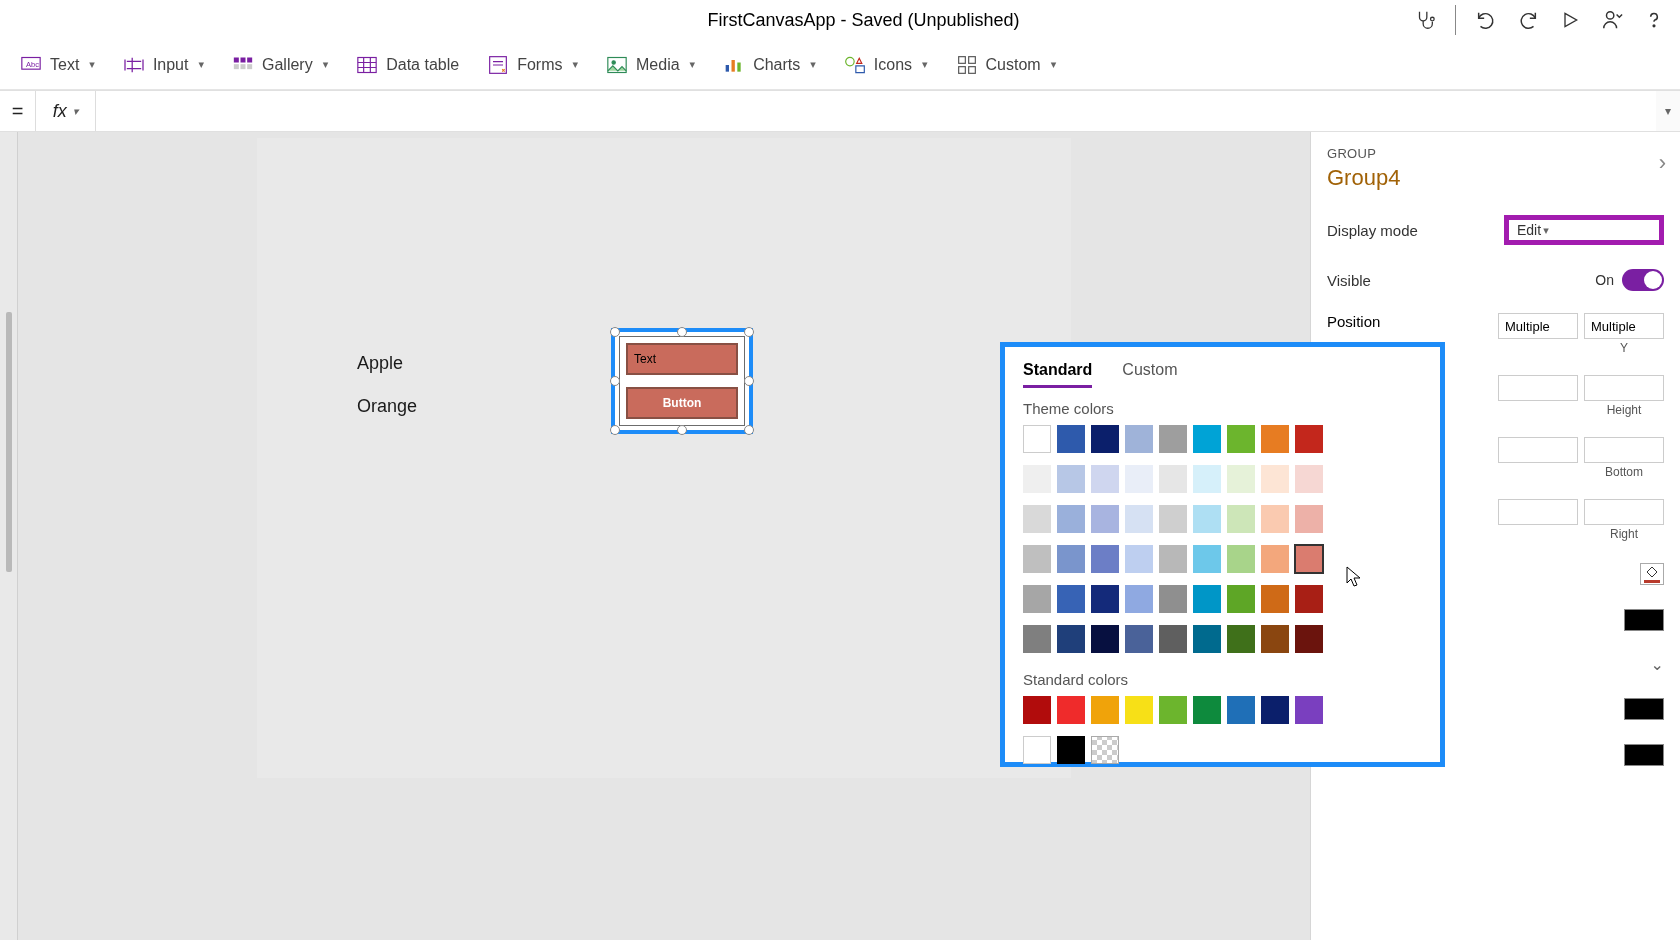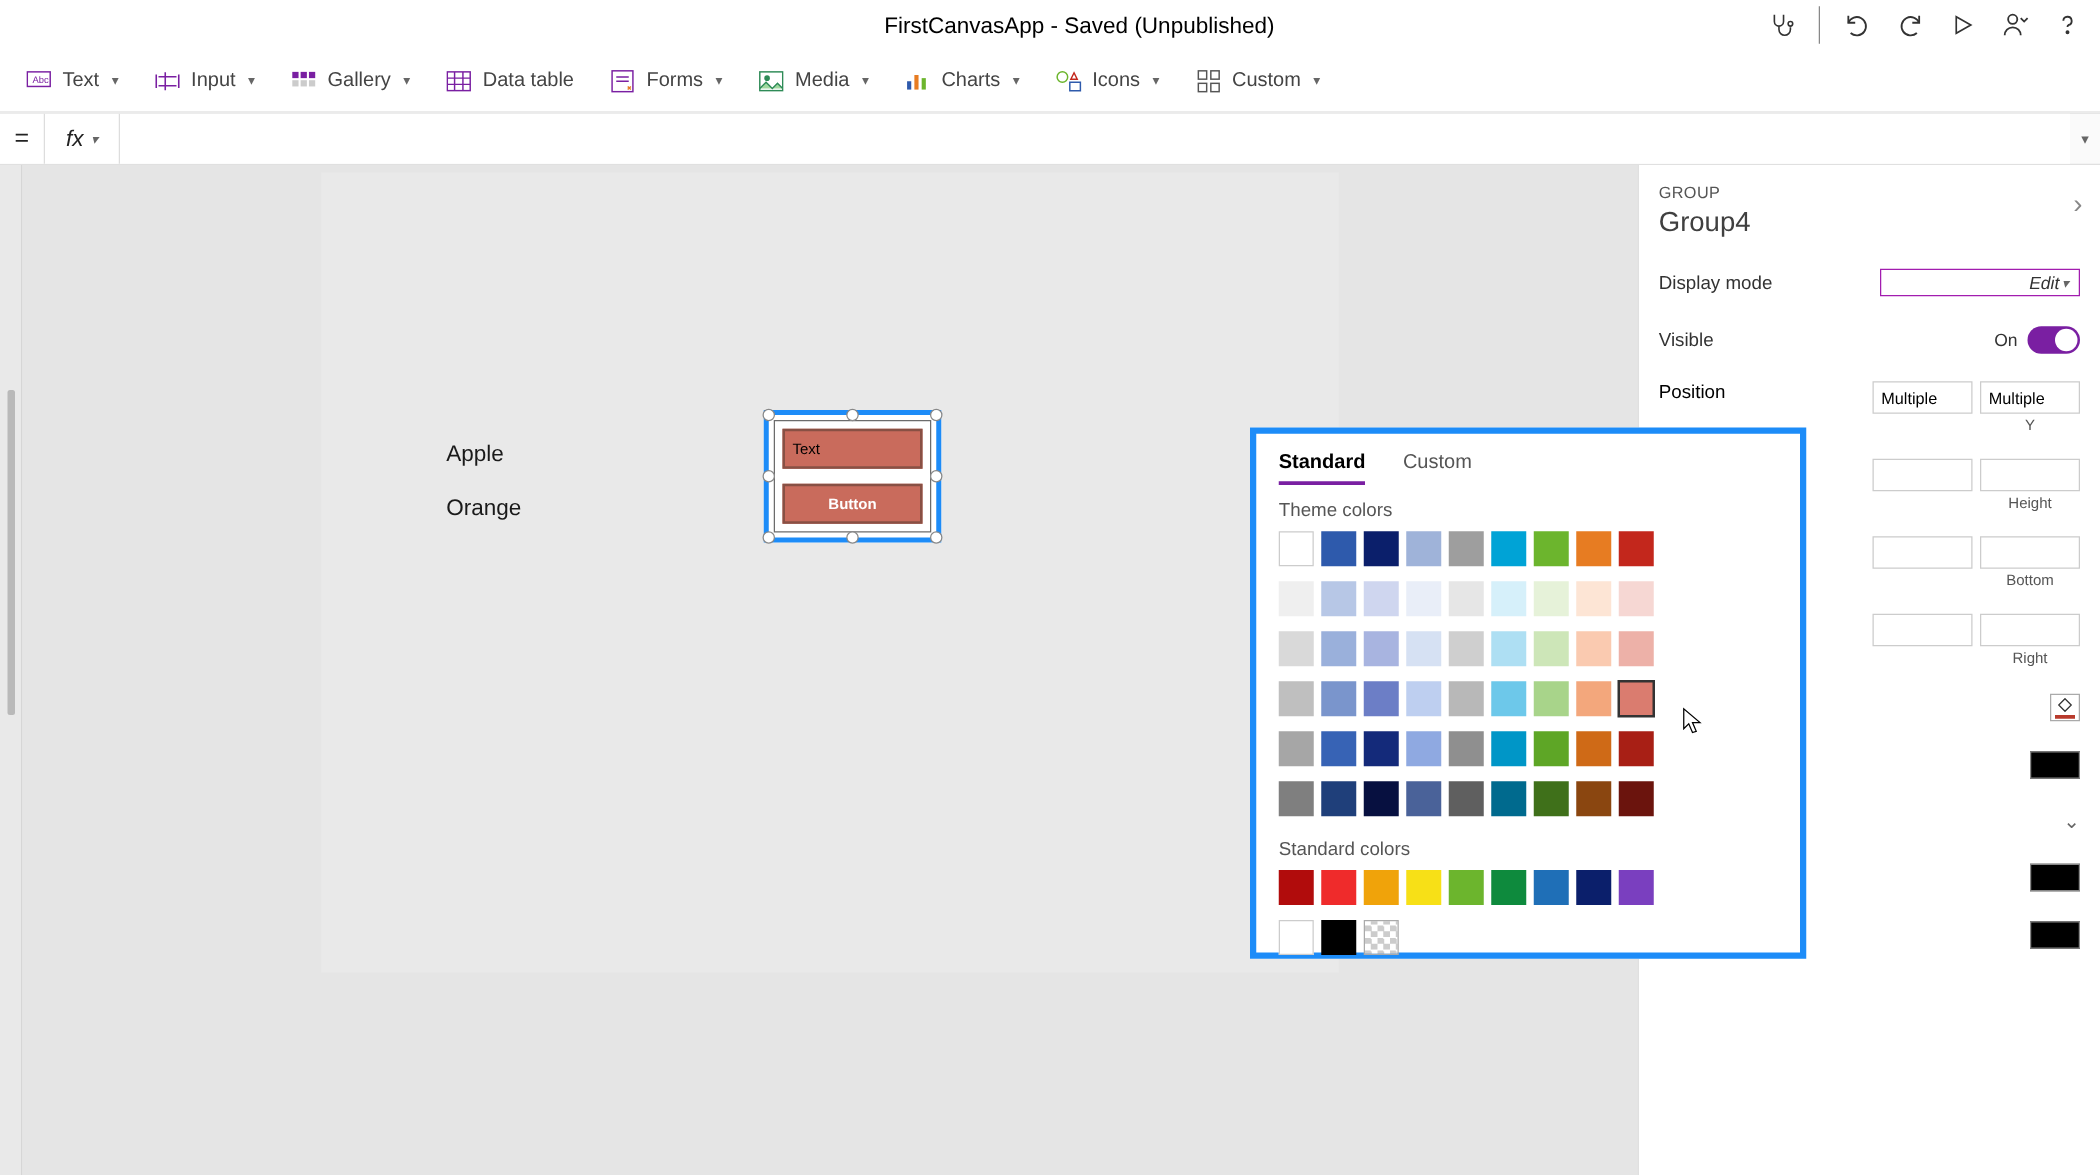--- a/index.html
+++ b/index.html
@@ -39,27 +39,27 @@
   
   .sel-group { position:absolute; left:354px; top:190px; width:142px; height:106px; border:4px solid #1d8cf8; background:#fff; }
   .sel-inner { position:absolute; left:4px; top:4px; right:4px; bottom:4px; border:1px solid #6c6c6c;}
   .sel-text { position:absolute; left:6px; top:6px; right:6px; height:32px; background:#c96b5c; border:2px solid #885044; color:#000; font-size:12px; display:flex; align-items:center; padding-left:6px;}
   .sel-btn { position:absolute; left:6px; bottom:6px; right:6px; height:32px; background:#c96b5c; border:2px solid #885044; color:#fff; font-size:12px; font-weight:600; display:flex; align-items:center; justify-content:center;}
   .handle { width:10px; height:10px; border-radius:50%; background:#fff; border:1px solid #888; position:absolute; }
   
   
   .props { width: 370px; border-left:1px solid #d6d6d6; display:flex; flex-direction:column; padding:14px 16px 0 16px; position:relative;}
   .group-label { font-size:13px; color:#555; letter-spacing:.3px; }
-  .group-name { font-size:22px; color:#404040; margin:4px 0 12px 0; font-weight:400; }
+  .group-name { font-size:22px; color:#a16207; margin:4px 0 12px 0; font-weight:400; }
   .expand-arrow { position:absolute; right:14px; top:18px; font-size:22px; color:#888; }
   .prop-tabs { display:flex; gap:22px; font-size:15px; border-bottom:1px solid #eee; padding-bottom:4px;}
   .prop-tabs span { cursor:pointer; color:#666; padding-bottom:6px; }
   .prop-tabs .active { color:#000; font-weight:600; border-bottom:3px solid #7a1fa2; }
   .prop-row { display:flex; justify-content:space-between; align-items:center; margin:12px 0; font-size:15px; color:#333;}
-  .dropdown-box { border:1px solid #a21caf; padding:2px 8px; min-width:160px; display:flex; justify-content:flex-end; align-items:center; font-size:14px;font-style:italic;}
+  .dropdown-box { border:5px solid #a21caf; padding:2px 8px; min-width:160px; display:flex; justify-content:flex-start; align-items:center; font-size:14px;}
   .toggle { width:42px; height:22px; background:#7a1fa2; border-radius:11px; position:relative; }
   .toggle::after { content:""; position:absolute; right:2px; top:2px; width:18px; height:18px; background:#fff; border-radius:50%; }
   .toggle-label { font-size:14px; margin-right:8px; }
   .pos-row { display:flex; justify-content:space-between; align-items:flex-start; margin:10px 0; font-size:15px;}
   .pos-cells { display:flex; gap:6px; }
   .cell-stack { display:flex; flex-direction:column; align-items:center;}
   .cell { border:1px solid #ccc; width:80px; height:26px; font-size:13px; display:flex; align-items:center; justify-content:flex-start; padding-left:6px;}
   .cell-sub { font-size:12px; color:#555; margin-top:2px; }
   .swatch-box { width:40px; height:22px; border:1px solid #888; }
   .swatch-black { background:#000; }

